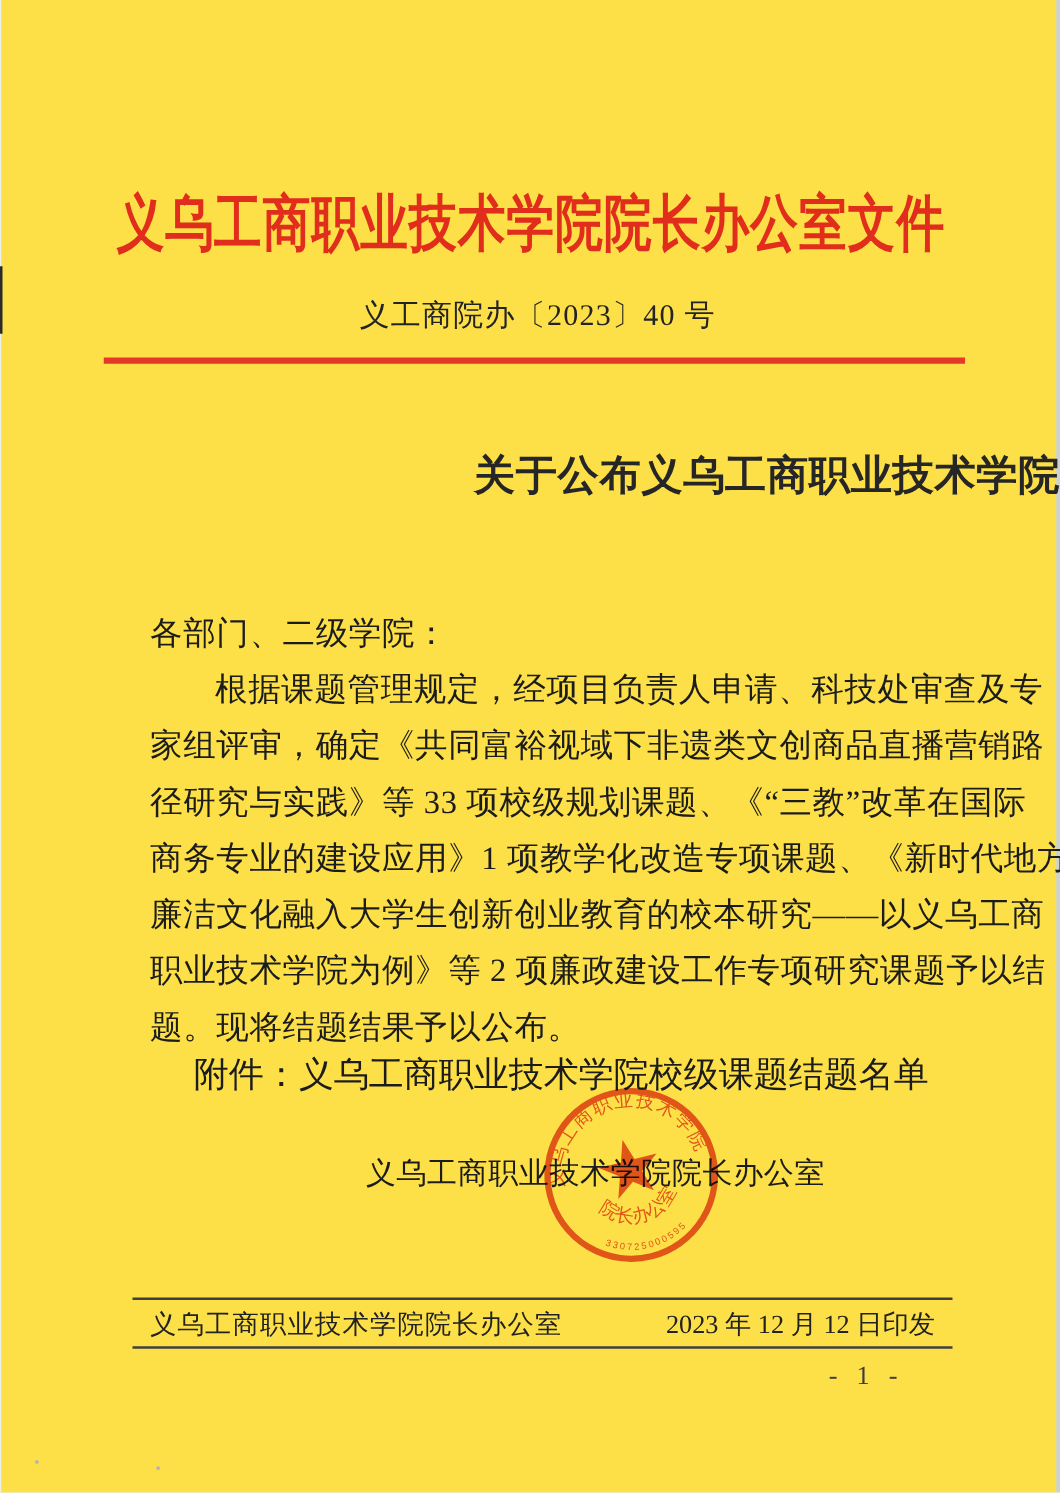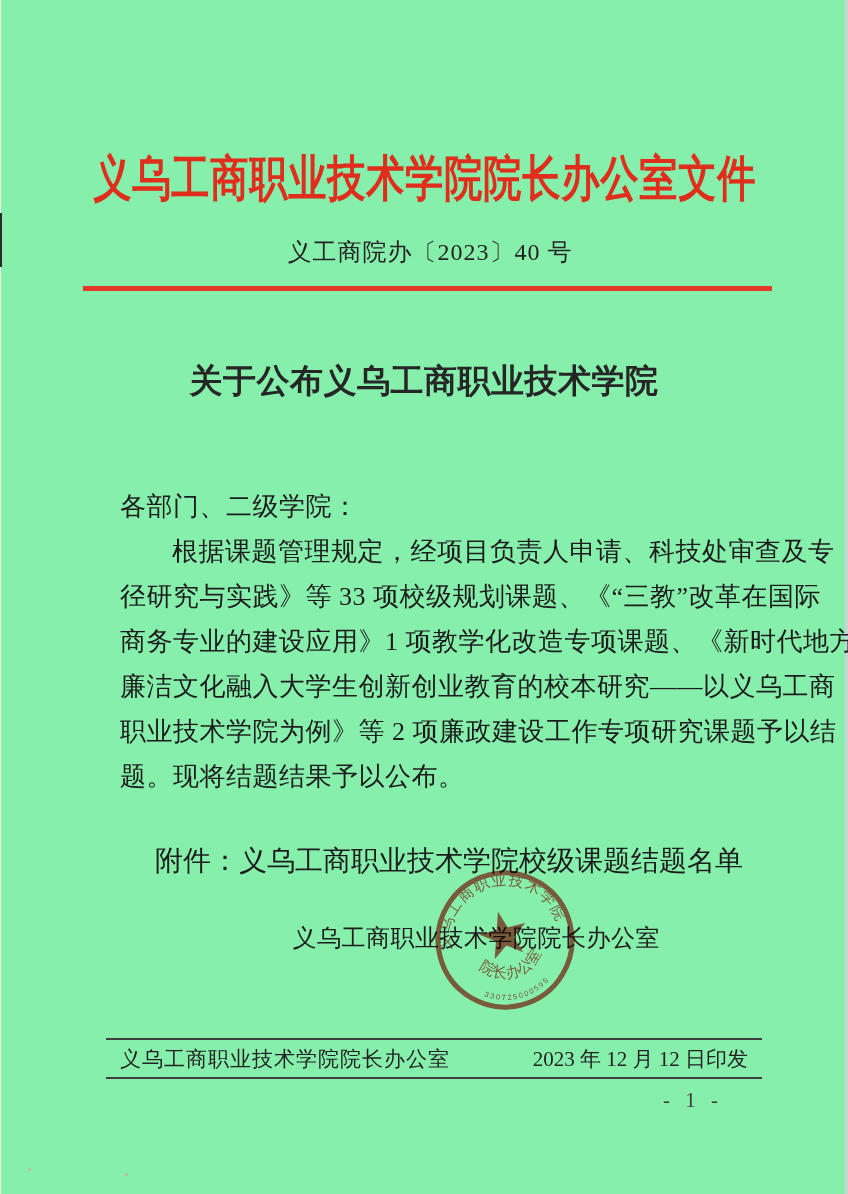--- a/index.html
+++ b/index.html
@@ -1,20 +1,20 @@
 <!DOCTYPE html>
 <html><head>
 <meta charset="utf-8">
 <style>
   html,body{margin:0;padding:0;background:#e9e9e9;}
   .page{
     position:relative;
     width:848px;height:1194px;
     margin:0 auto;
-    background:#86efac;
+    background:#fde047;
     overflow:hidden;
     font-family:"Liberation Serif","DejaVu Serif",serif;
     color:#1e1e1e;
   }
   
   .edge-right{position:absolute;top:0;right:0;width:3px;height:100%;background:#ccd2d7;}
   .edge-left{position:absolute;top:0;left:0;width:1px;height:100%;background:#ededea;}
   .tick-left{position:absolute;left:0;top:213px;width:2px;height:54px;background:#2a2a2a;}
   .speck{position:absolute;width:3px;height:3px;border-radius:50%;background:#b5b5b0;}
   .speck.s1{left:28px;top:1168px;}
@@ -40,21 +40,21 @@
     color:#242424;
   }
   .red-rule{
     position:absolute;top:286px;left:83px;width:689px;height:5px;
     background:#e63829;
   }
 
   
   .doc-title{
     position:absolute;top:356px;left:0;width:100%;
-    text-align:center;
+    text-align:right;
     font-size:33px;
     font-weight:bold;
     color:#262626;
     line-height:50px;
     letter-spacing:0.5px;
   }
 
   
   .body-block{
     position:absolute;top:484px;left:107px;width:636px;
@@ -127,20 +127,21 @@
   <div class="doc-number">义工商院办〔2023〕40 号</div>
   <div class="red-rule"></div>
 
   <div class="doc-title">
     <div>关于公布义乌工商职业技术学院</div>
   </div>
 
   <div class="body-block">
     <div class="body-line">各部门、二级学院：</div>
     <div class="body-line indent">根据课题管理规定，经项目负责人申请、科技处审查及专</div>
+    <div class="body-line">家组评审，确定《共同富裕视域下非遗类文创商品直播营销路</div>
     <div class="body-line">径研究与实践》等 33 项校级规划课题、《“三教”改革在国际</div>
     <div class="body-line">商务专业的建设应用》1 项教学化改造专项课题、《新时代地方</div>
     <div class="body-line">廉洁文化融入大学生创新创业教育的校本研究——以义乌工商</div>
     <div class="body-line">职业技术学院为例》等 2 项廉政建设工作专项研究课题予以结</div>
     <div class="body-line">题。现将结题结果予以公布。</div>
   </div>
 
   <div class="attachment">附件：义乌工商职业技术学院校级课题结题名单</div>
 
   <div class="sig-office">义乌工商职业技术学院院长办公室</div>

